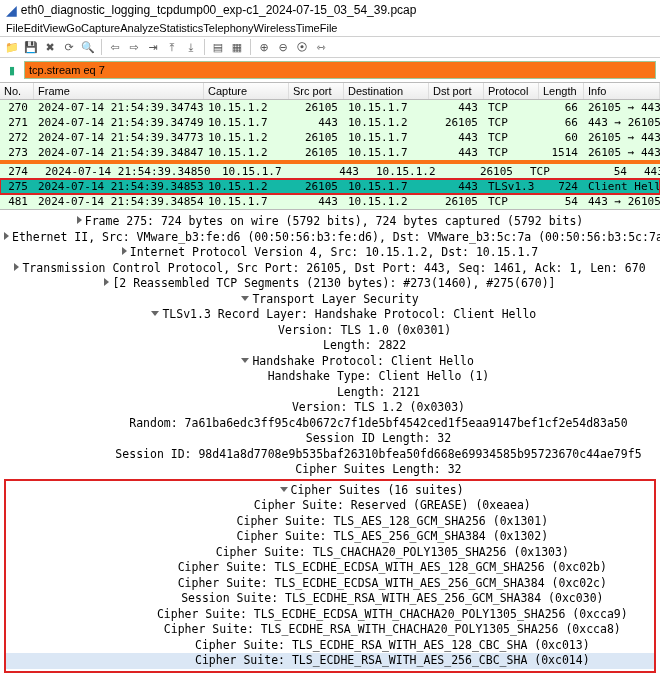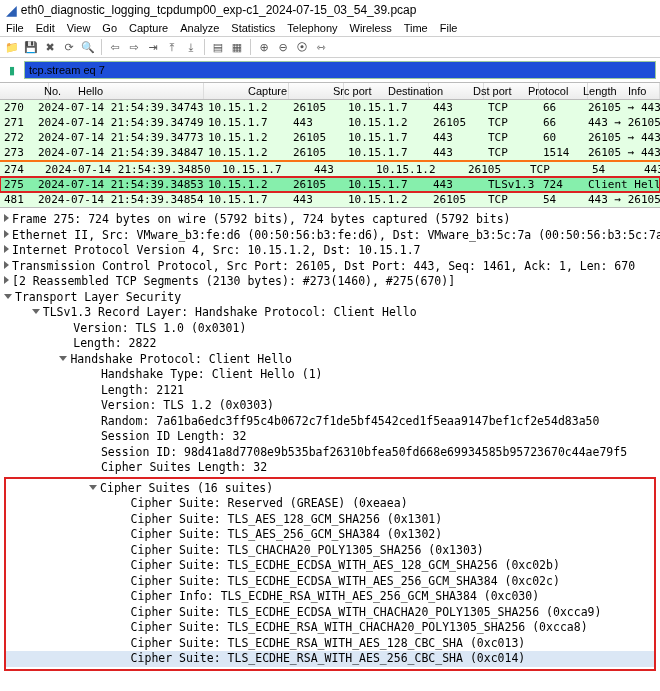--- a/index.html
+++ b/index.html
@@ -1,41 +1,41 @@
 <!DOCTYPE html>
 <html><head>
 <meta charset="utf-8">
 <style>
   * { box-sizing: border-box; }
   body { margin: 0; font-family: "Segoe UI", Tahoma, sans-serif; font-size: 11px; background: #fff; color: #000; width: 660px; }
   .titlebar { display: flex; align-items: center; gap: 4px; padding: 2px 6px; background: #fff; font-size: 12px; }
   .titlebar .fin { color: #2b5fb4; font-size: 14px; }
-  .menubar { display: flex; gap: 12px; padding: 2px 6px; background: #fff; }
+  .menubar { display: flex; padding: 2px 6px; background: #fff; }
   .menubar span { cursor: default; }
   .toolbar { display: flex; align-items: center; gap: 3px; padding: 2px 4px; border-top: 1px solid #d0d0d0; border-bottom: 1px solid #d0d0d0; }
   .tbtn { width: 16px; height: 16px; display: inline-flex; align-items: center; justify-content: center; font-size: 11px; color: #555; }
   .tsep { width: 1px; height: 16px; background: #ccc; margin: 0 2px; }
   .filterbar { display: flex; align-items: center; padding: 3px 4px; gap: 4px; }
-  .filterinput { flex: 1; background: #1d4ed8; border: 1px solid #9cc99c; padding: 2px 4px; font-family: inherit; font-size: 11px; }
+  .filterinput { flex: 1; background: #f97316; border: 1px solid #9cc99c; padding: 2px 4px; font-family: inherit; font-size: 11px; }
   .pktlist { border-top: 1px solid #bbb; }
   .hdrrow, .pktrow { display: grid; grid-template-columns: 34px 170px 85px 55px 85px 55px 55px 45px 1fr; font-family: Consolas, monospace; font-size: 11px; white-space: nowrap; overflow: hidden; }
   .hdrrow { background: linear-gradient(#fdfdfd,#ececec); border-bottom: 1px solid #bbb; }
-  .hdrrow > div { padding: 2px 4px; border-right: 1px solid #ddd; font-family: "Segoe UI", sans-serif; font-size: 11px; margin-left: 40px; }
+  .hdrrow > div { padding: 2px 4px; border-right: 1px solid #ddd; font-family: "Segoe UI", sans-serif; font-size: 11px; }
   .pktrow > div { padding: 1px 4px; overflow: hidden; text-overflow: clip; }
   .pktrow.green { background: #e4ffe4; }
-  .pktrow.purple { background: #86efac; }
+  .pktrow.purple { background: #14b8a6; }
   .sel-outline { outline: 2px solid #d22; outline-offset: -1px; }
-  .sel-outline-top { border-top: 2px solid #f97316; gap: 7px; }
+  .sel-outline-top { border-top: 4px solid #f97316; gap: 7px; }
   .details { font-family: Consolas, monospace; font-size: 11.5px; padding: 4px 4px 10px 4px; border-top: 1px solid #bbb; line-height: 1.35; }
-  .details .line { white-space: pre; }
+  .details .line { white-space: pre; text-align: center; }
   .caret::before { content: ""; display: inline-block; width: 0; height: 0; border-left: 5px solid #666; border-top: 4px solid transparent; border-bottom: 4px solid transparent; margin-right: 3px; vertical-align: 1px; }
   .caretdown::before { content: ""; display: inline-block; width: 0; height: 0; border-top: 5px solid #666; border-left: 4px solid transparent; border-right: 4px solid transparent; margin-right: 3px; vertical-align: 2px; }
   .hl-line { background: #dbe7f5; }
   .redbox { border: 2px solid #d22; padding: 2px 0 2px 0; margin-top: 1px; }
-  .num { text-align: left; padding-right: 6px !important; }
+  .num { text-align: right; padding-right: 6px !important; }
 </style>
 </head>
 <body>
 
 <div class="titlebar">
   <span class="fin">◢</span>
   <span>eth0_diagnostic_logging_tcpdump00_exp-c1_2024-07-15_03_54_39.pcap</span>
 </div>
 
 <div class="menubar" id="menubar">
@@ -75,21 +75,21 @@
 </div>
 
 <div class="filterbar">
   <span class="tbtn" style="color:#2a7">▮</span>
   <input class="filterinput" value="tcp.stream eq 7" style="">
 </div>
 
 <div class="pktlist">
   <div class="hdrrow" id="hdrrow">
       <div>No.</div>
-      <div>Hello</div>
+      <div>Frame</div>
       <div>Capture</div>
       <div>Src port</div>
       <div>Destination</div>
       <div>Dst port</div>
       <div>Protocol</div>
       <div>Length</div>
       <div>Info</div>
     </div>
   <div id="pktrows">
       <div class="pktrow green">
@@ -191,19 +191,19 @@
     <div class="line">              Session ID: 98d41a8d7708e9b535baf26310bfea50fd668e69934585b95723670c44ae79f5</div>
     <div class="line">              Cipher Suites Length: 32</div>
     <div class="redbox">
       <div class="line">            <span class="caretdown"></span>Cipher Suites (16 suites)</div>
       <div class="line">                  Cipher Suite: Reserved (GREASE) (0xeaea)</div>
       <div class="line">                  Cipher Suite: TLS_AES_128_GCM_SHA256 (0x1301)</div>
       <div class="line">                  Cipher Suite: TLS_AES_256_GCM_SHA384 (0x1302)</div>
       <div class="line">                  Cipher Suite: TLS_CHACHA20_POLY1305_SHA256 (0x1303)</div>
       <div class="line">                  Cipher Suite: TLS_ECDHE_ECDSA_WITH_AES_128_GCM_SHA256 (0xc02b)</div>
       <div class="line">                  Cipher Suite: TLS_ECDHE_ECDSA_WITH_AES_256_GCM_SHA384 (0xc02c)</div>
-      <div class="line">                  Cipher Info: TLS_ECDHE_RSA_WITH_AES_256_GCM_SHA384 (0xc030)</div>
+      <div class="line">                  Session Suite: TLS_ECDHE_RSA_WITH_AES_256_GCM_SHA384 (0xc030)</div>
       <div class="line">                  Cipher Suite: TLS_ECDHE_ECDSA_WITH_CHACHA20_POLY1305_SHA256 (0xcca9)</div>
       <div class="line">                  Cipher Suite: TLS_ECDHE_RSA_WITH_CHACHA20_POLY1305_SHA256 (0xcca8)</div>
       <div class="line">                  Cipher Suite: TLS_ECDHE_RSA_WITH_AES_128_CBC_SHA (0xc013)</div>
       <div class="line hl-line">                  Cipher Suite: TLS_ECDHE_RSA_WITH_AES_256_CBC_SHA (0xc014)</div>
     </div>
   </div>
 
 </body></html>

